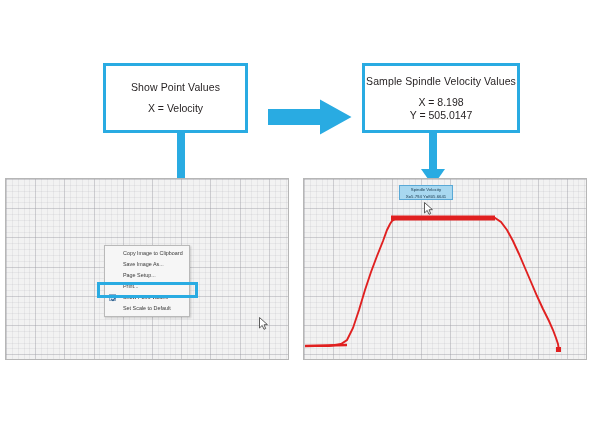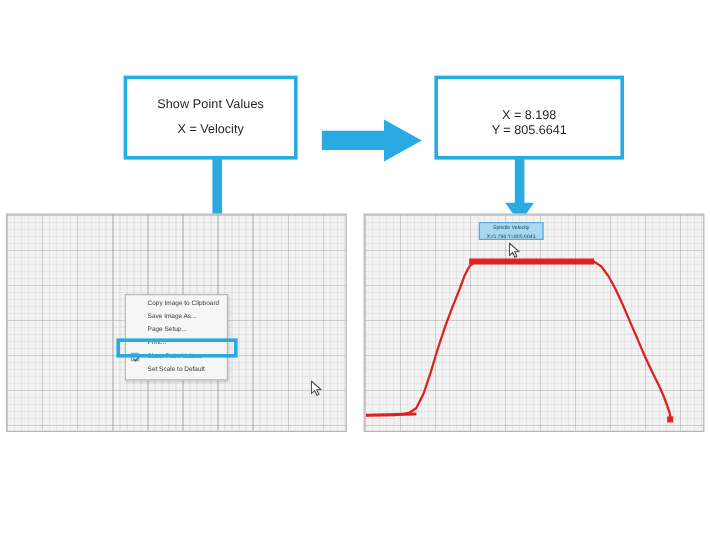--- a/index.html
+++ b/index.html
@@ -97,23 +97,24 @@
 
 <div class="stage">
 
   <div class="callout" id="callout-left">
     <div class="ttl">Show Point Values</div>
     <div class="gap"></div>
     <div class="ln">X = Velocity</div>
   </div>
 
   <div class="callout" id="callout-right">
+    <div class="ttl">Sample Spindle Velocity Values</div>
     <div class="gap"></div>
     <div class="ln">X = 8.198</div>
-    <div class="ln">Y = 805.6641</div>
+    <div class="ln">Y = 505.0147</div>
   </div>
 
   <svg id="big-arrow" viewBox="0 0 84 36">
     <path d="M0,10 L52,10 L52,0.5 L83.5,18 L52,35.5 L52,26 L0,26 Z" fill="#29abe2"></path>
   </svg>
 
   <svg class="conn" id="conn-left" viewBox="0 0 30 165">
     <rect x="11" y="0" width="8" height="148" fill="#29abe2"></rect>
     <path d="M3,146 L27,146 L15,164 Z" fill="#29abe2"></path>
   </svg>

